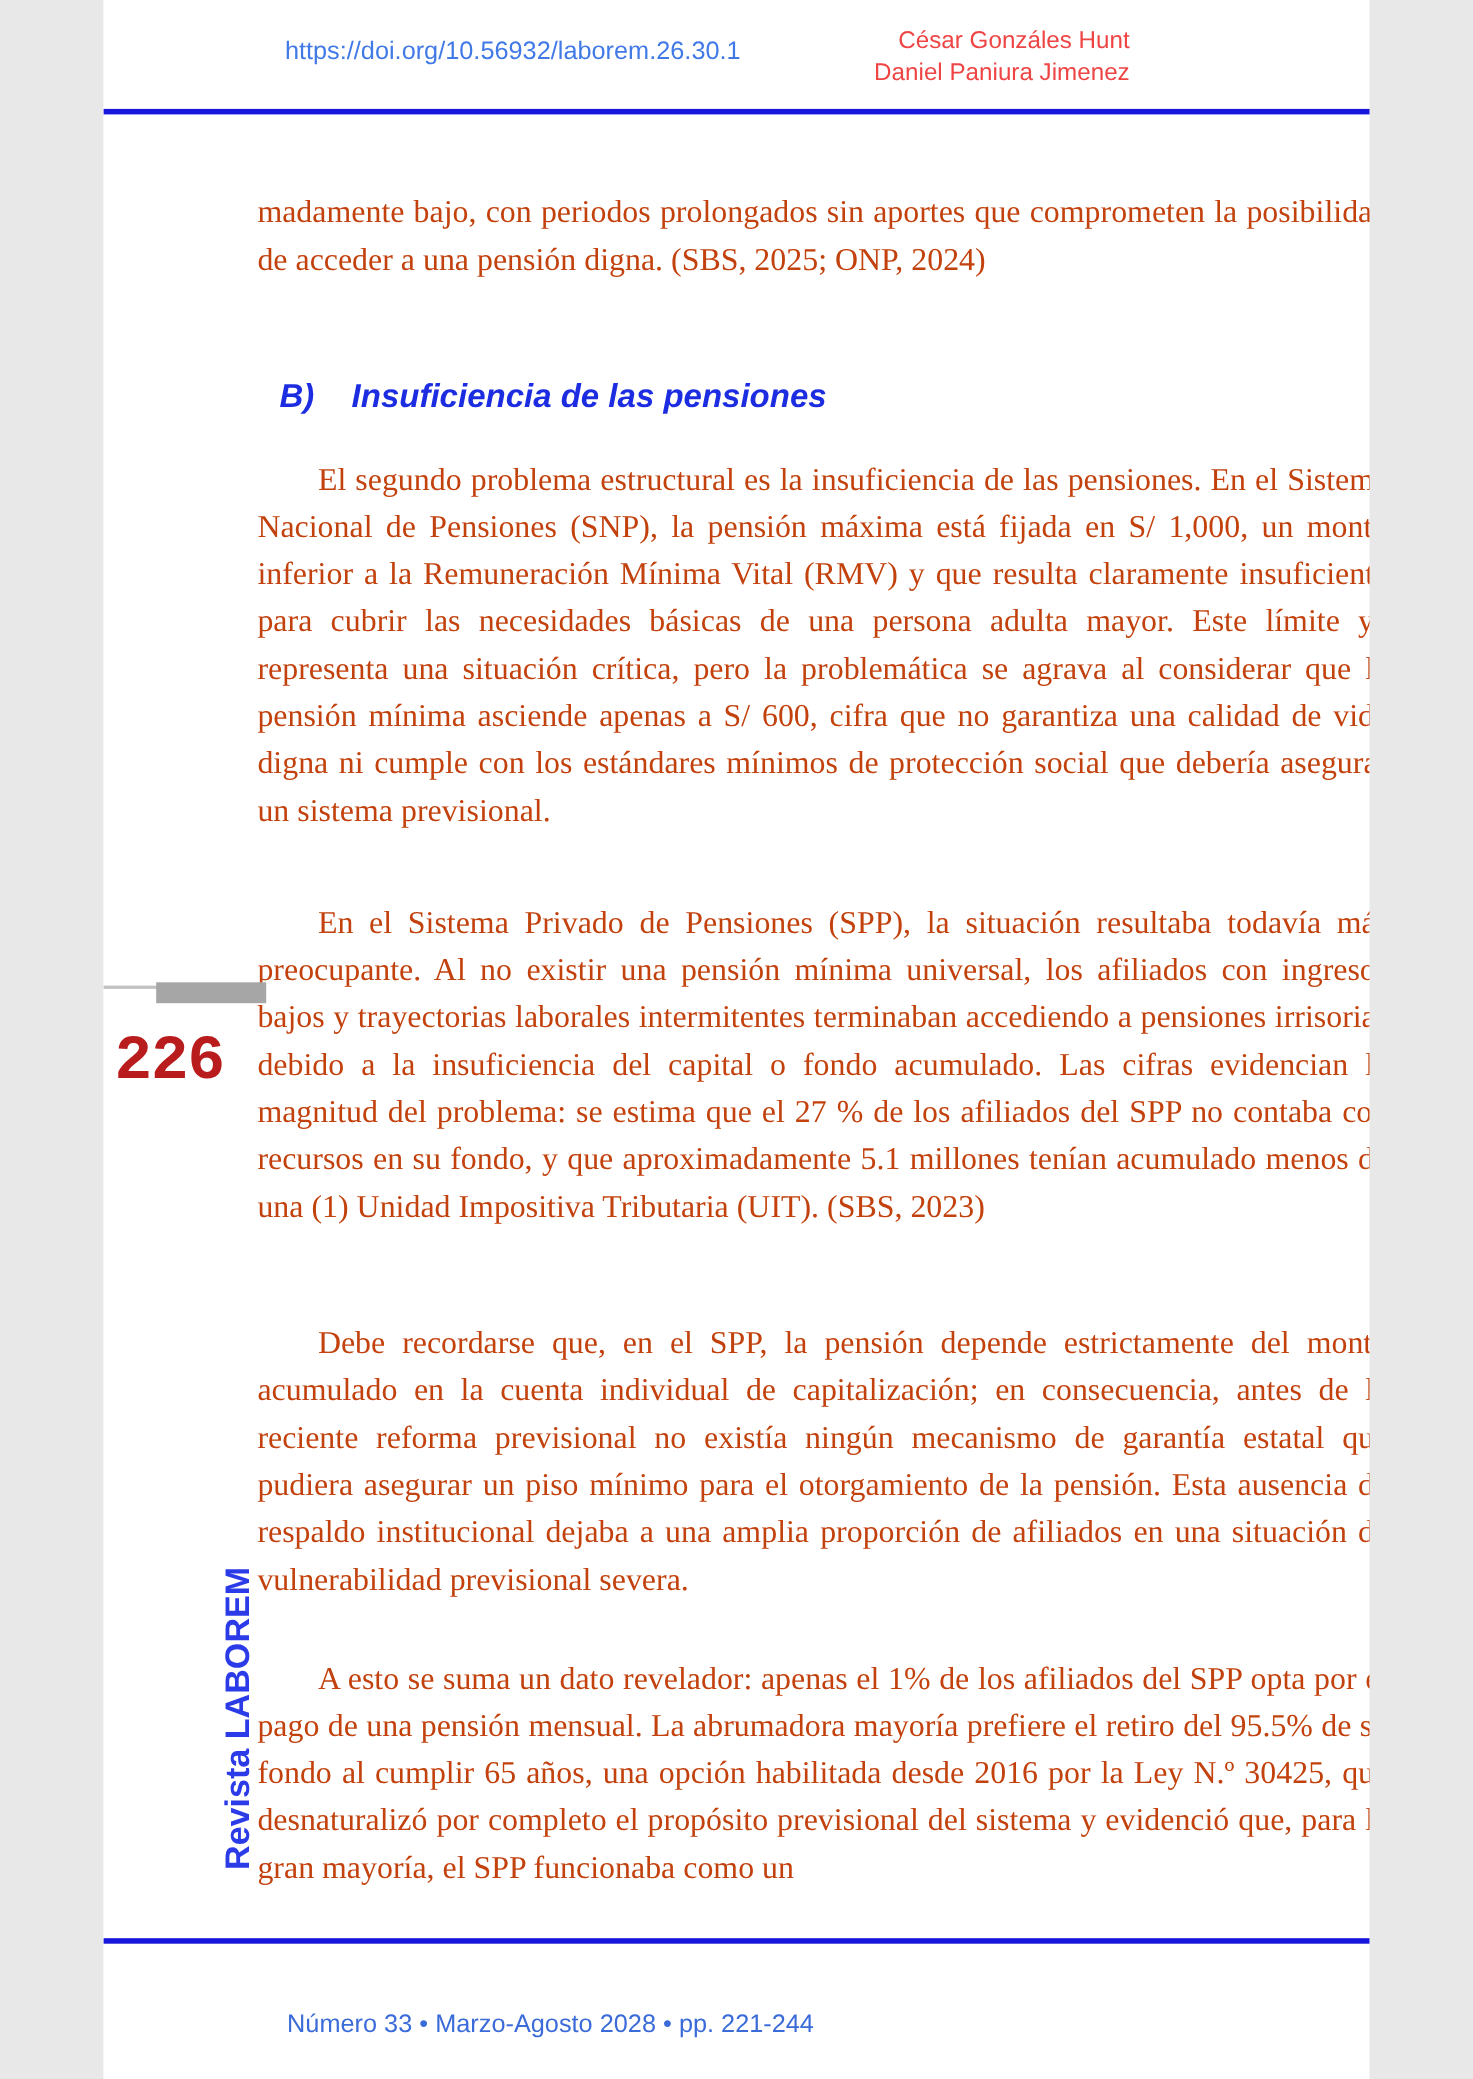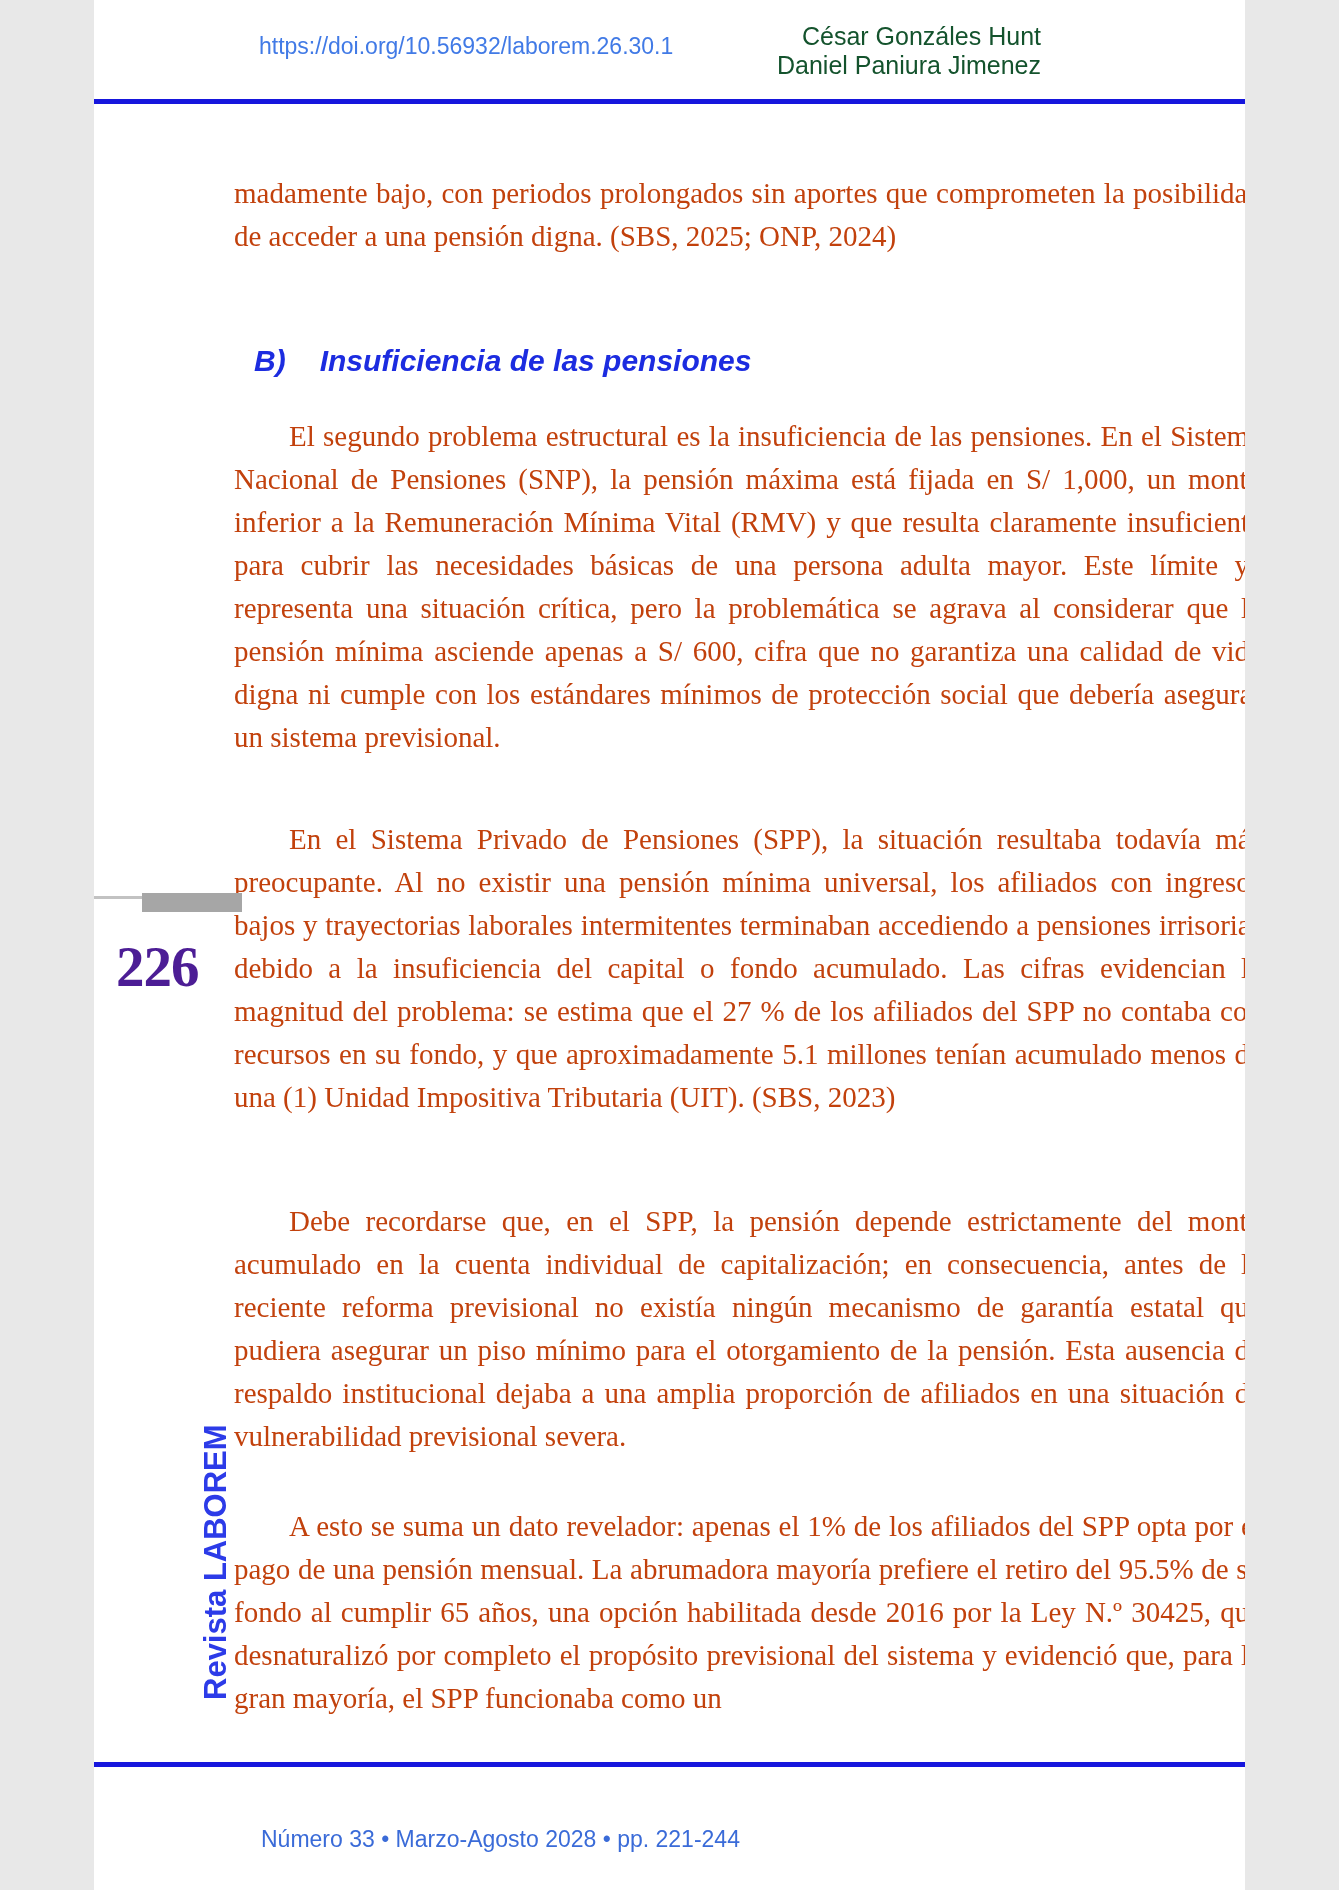--- a/index.html
+++ b/index.html
@@ -20,23 +20,23 @@
     position:absolute;left:0;top:99px;width:1176px;height:5px;
     background:#1616dd;
   }
   .doi{
     position:absolute;left:165px;top:33px;
     font-family:"Liberation Sans", sans-serif;
     font-size:23px;font-weight:400;color:#417ae6;
     text-decoration:none;
   }
   .authors{
-    position:absolute;right:204px;top:22px;
+    position:absolute;right:218px;top:22px;
     font-family:"Liberation Sans", sans-serif;
-    font-size:25px;line-height:29px;color:#14532d;
+    font-size:22px;line-height:29px;color:#ef4444;
     text-align:right;
   }
   
   .bodypar{
     position:absolute;left:140px;width:1028px;
     font-size:29px;line-height:43px;color:#c2410c;
     text-align:justify;margin:0;
   }
   .indent{text-indent:55px;}
   .section-heading{
@@ -49,23 +49,23 @@
   
   .gray-line{
     position:absolute;left:0;top:896px;width:64px;height:3px;
     background:#c2c2c2;
   }
   .gray-bar{
     position:absolute;left:48px;top:893px;width:100px;height:19px;
     background:#a6a6a6;
   }
   .page-number{
-    position:absolute;left:22px;top:934px;
-    font-family:Liberation Serif, serif;
-    font-weight:bold;font-size:57px;color:#4c1d95;
+    position:absolute;left:10px;top:934px;
+    font-family:Liberation Mono, monospace;
+    font-weight:bold;font-size:57px;color:#b91c1c;
     letter-spacing:-1px;
   }
   .journal-vertical{
     position:absolute;left:104px;top:1700px;
     width:272px;height:40px;
     transform:rotate(-90deg);transform-origin:0 0;
     font-family:"Liberation Sans", sans-serif;
     font-weight:bold;font-size:31px;color:#2c3be8;
     white-space:nowrap;
   }

